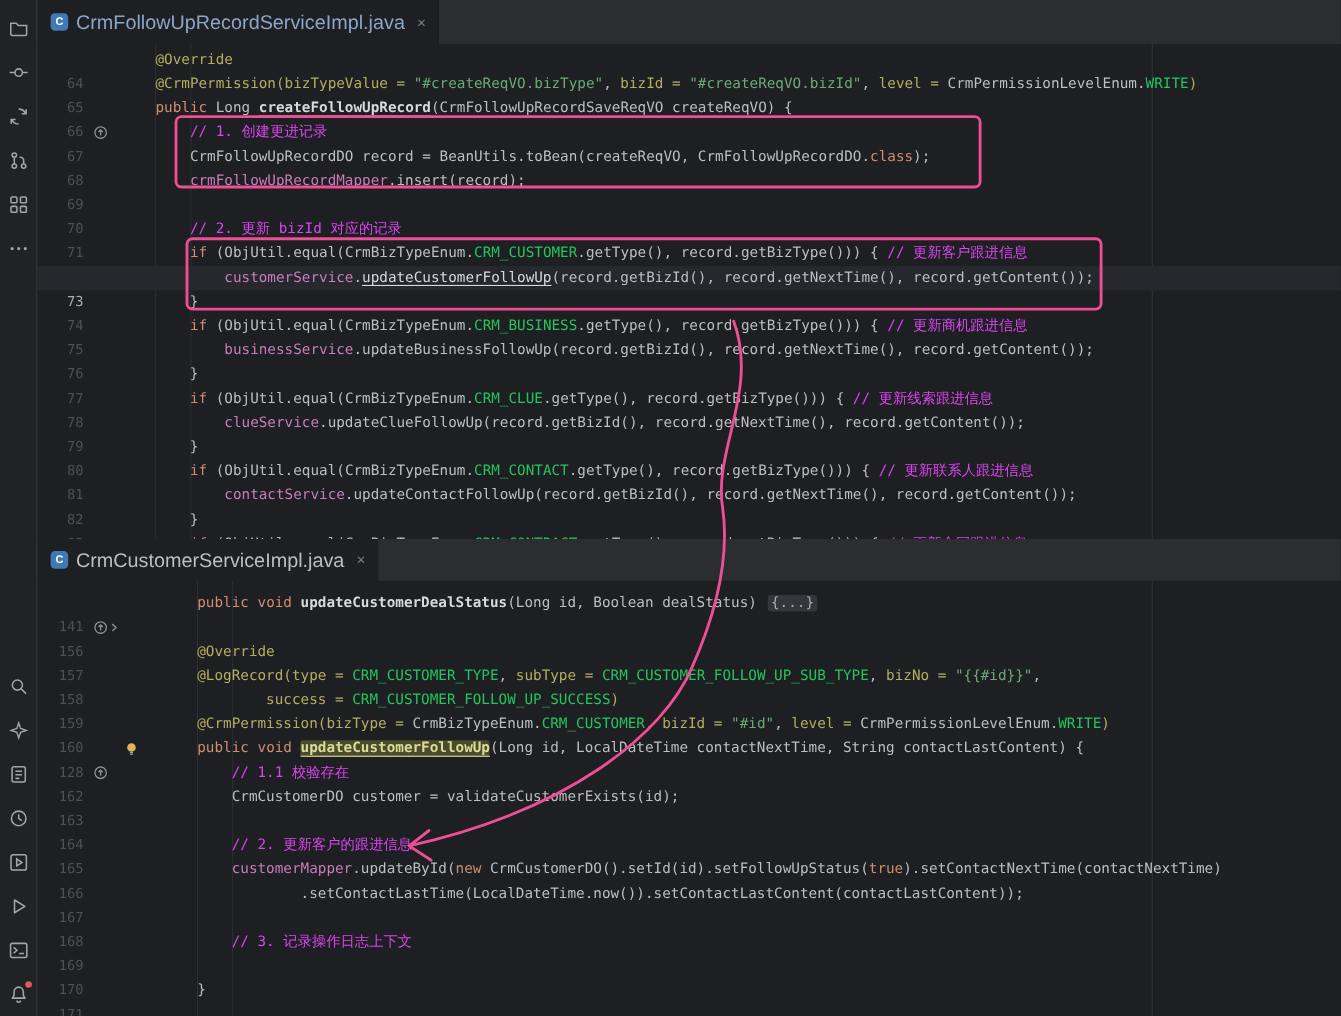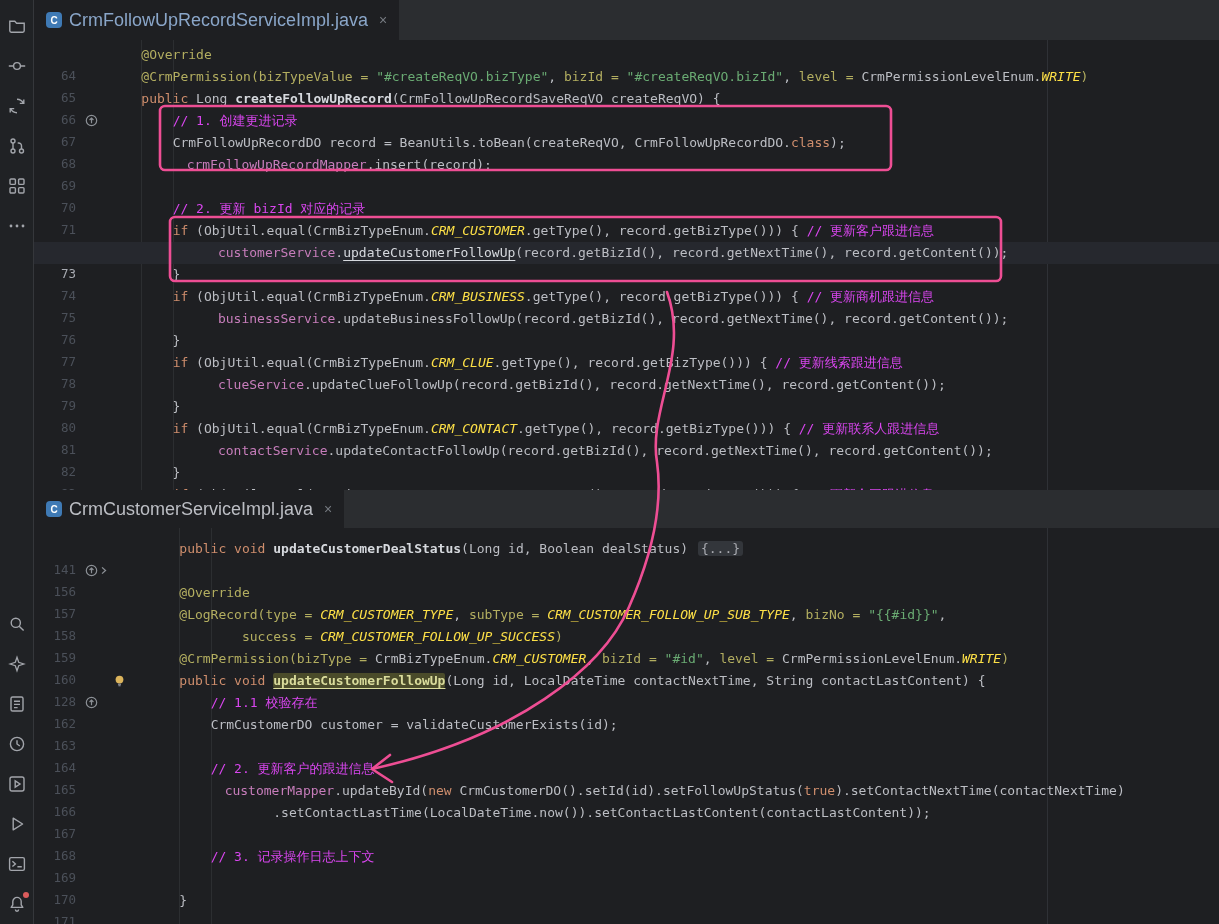--- a/index.html
+++ b/index.html
@@ -43,22 +43,22 @@
   .gicons{display:flex;align-items:center;margin-left:9px;overflow:visible;flex:none;}
   .gicons svg{flex:none;}
   .gicon-bulb{margin-left:28px;}
   .code{flex:none;white-space:pre;font:13px/22px "DejaVu Sans Mono",monospace;color:#bcbec4;}
   
   .tk-d{color:#bcbec4;}
   .tk-kw{color:#cf8e6d;}
   .tk-ann{color:#b3ae60;}
   .tk-str{color:#6aab73;}
   .tk-com{color:#d946ef;}
-  .tk-fld{color:#c77dbb;padding-left:14px;}
-  .tk-cst{color:#fde047;font-style:italic;}
+  .tk-fld{color:#c77dbb;}
+  .tk-cst{color:#22c55e;}
   .tk-sm{color:#bcbec4;}
   .tk-decl{color:#d6d9de;font-weight:600;}
   .tk-declu{color:#d6d9de;font-weight:600;text-decoration:underline;text-underline-offset:3px;}
   .tk-callu{color:#d6d9de;text-decoration:underline;text-underline-offset:3px;}
   .tk-hl{background:#4a4b2a;color:#dadc9c;font-weight:600;text-decoration:underline;
          text-underline-offset:3px;border-radius:2px;}
   .tk-fold{background:#33363b;color:#a9abb1;border-radius:3px;padding:0 3px;margin-left:2px;}
   .tk-inlay{background:#3c3e43;color:#8b8e96;font-size:10.5px;border-radius:4px;padding:1px 4px;
             margin:0 3px 0 1px;}
   

